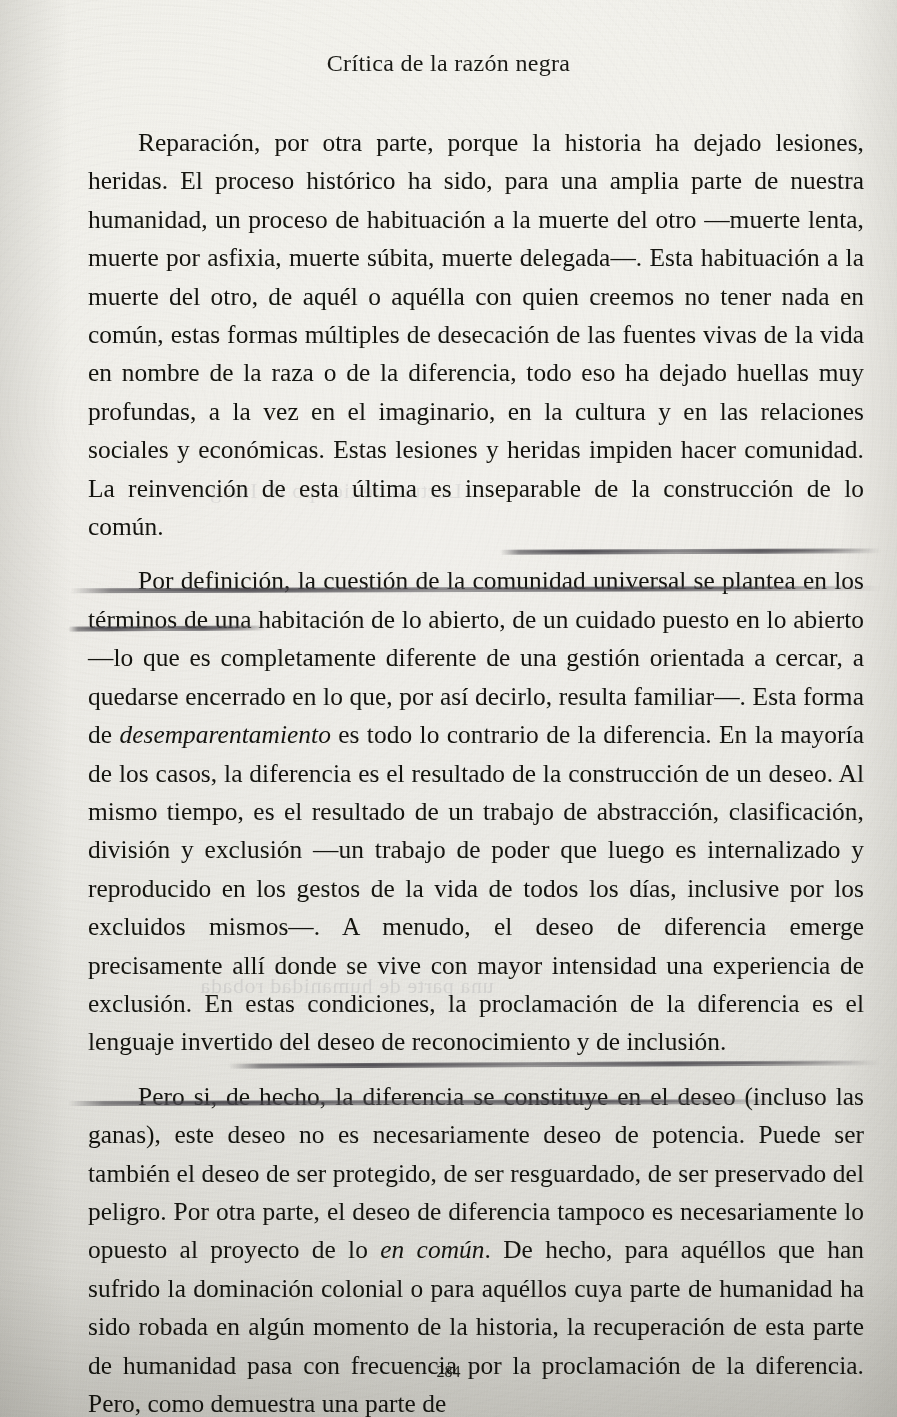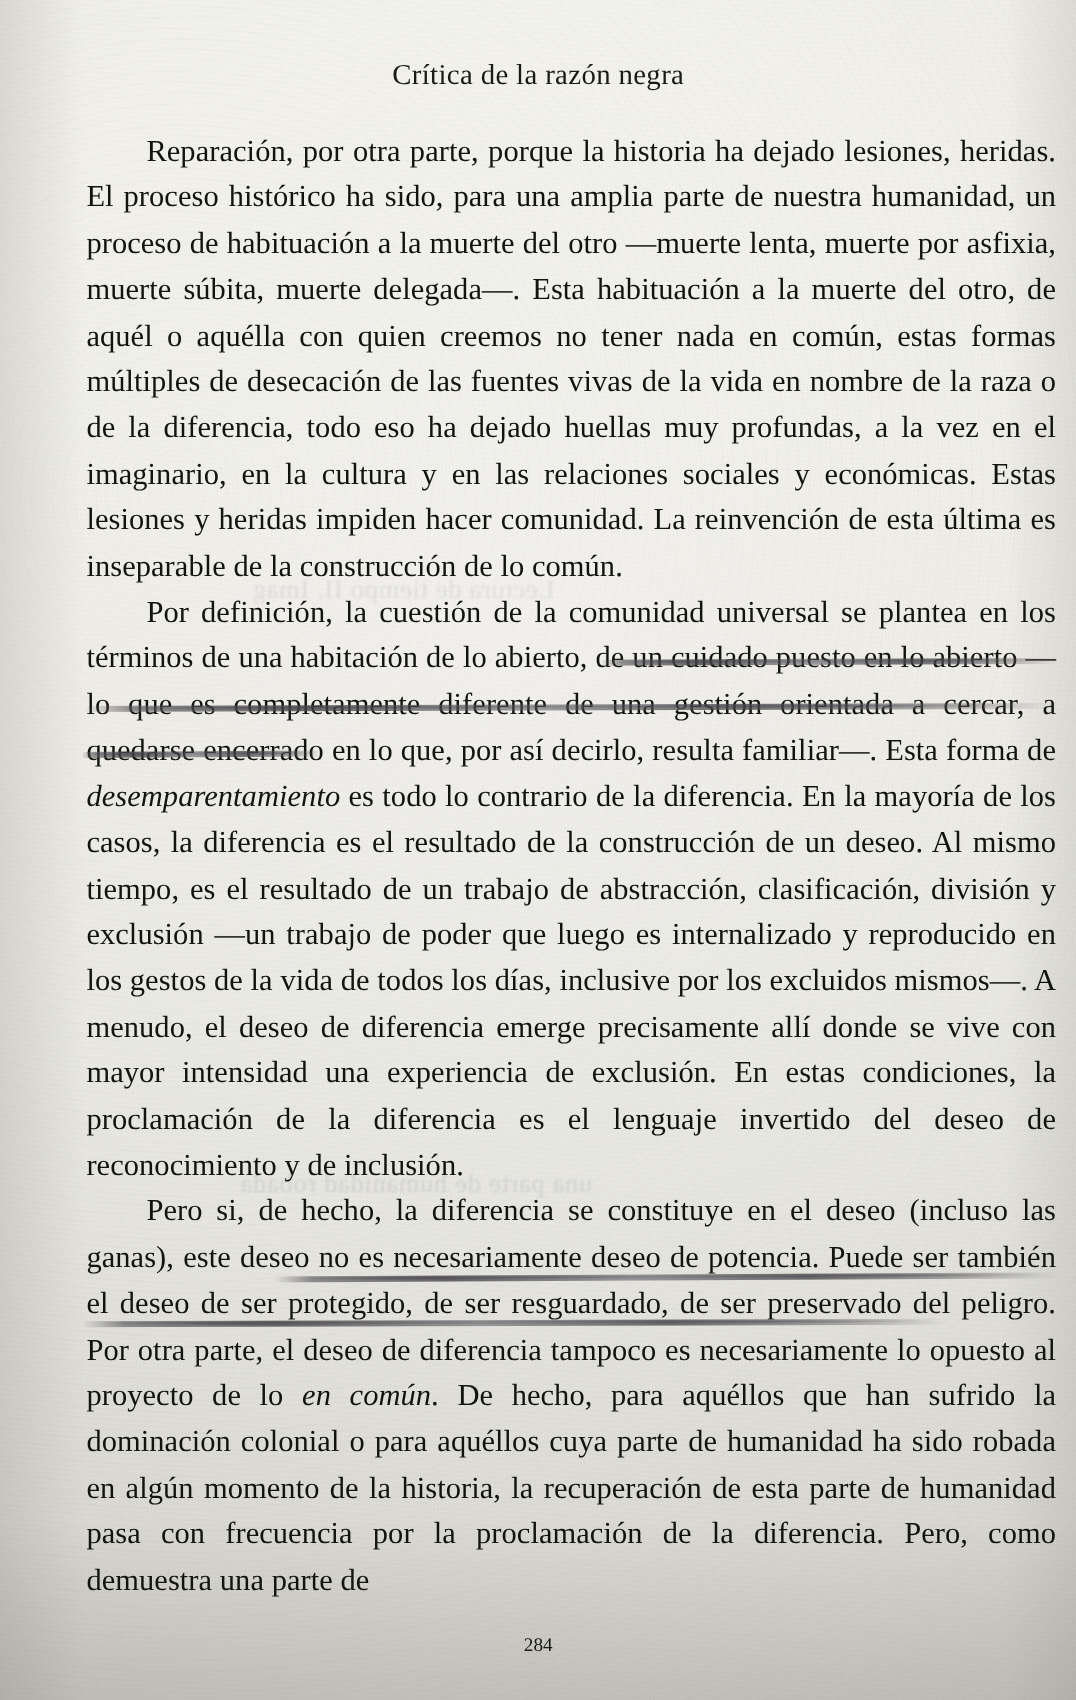--- a/index.html
+++ b/index.html
@@ -122,21 +122,21 @@
     left: 72px;
     width: 808px;
     font-size: 25.4px;
     line-height: 38.4px;
     text-align: justify;
     text-justify: inter-word;
     color: #14140f;
     letter-spacing: 0.05px;
   }
   .body-text p {
-    margin: 0;
+    margin: 16px;
     text-indent: 50px;
   }
   .body-text i { }
 
   .folio {
     position: absolute;
     top: 1363px;
     left: 0;
     width: 897px;
     text-align: center;

